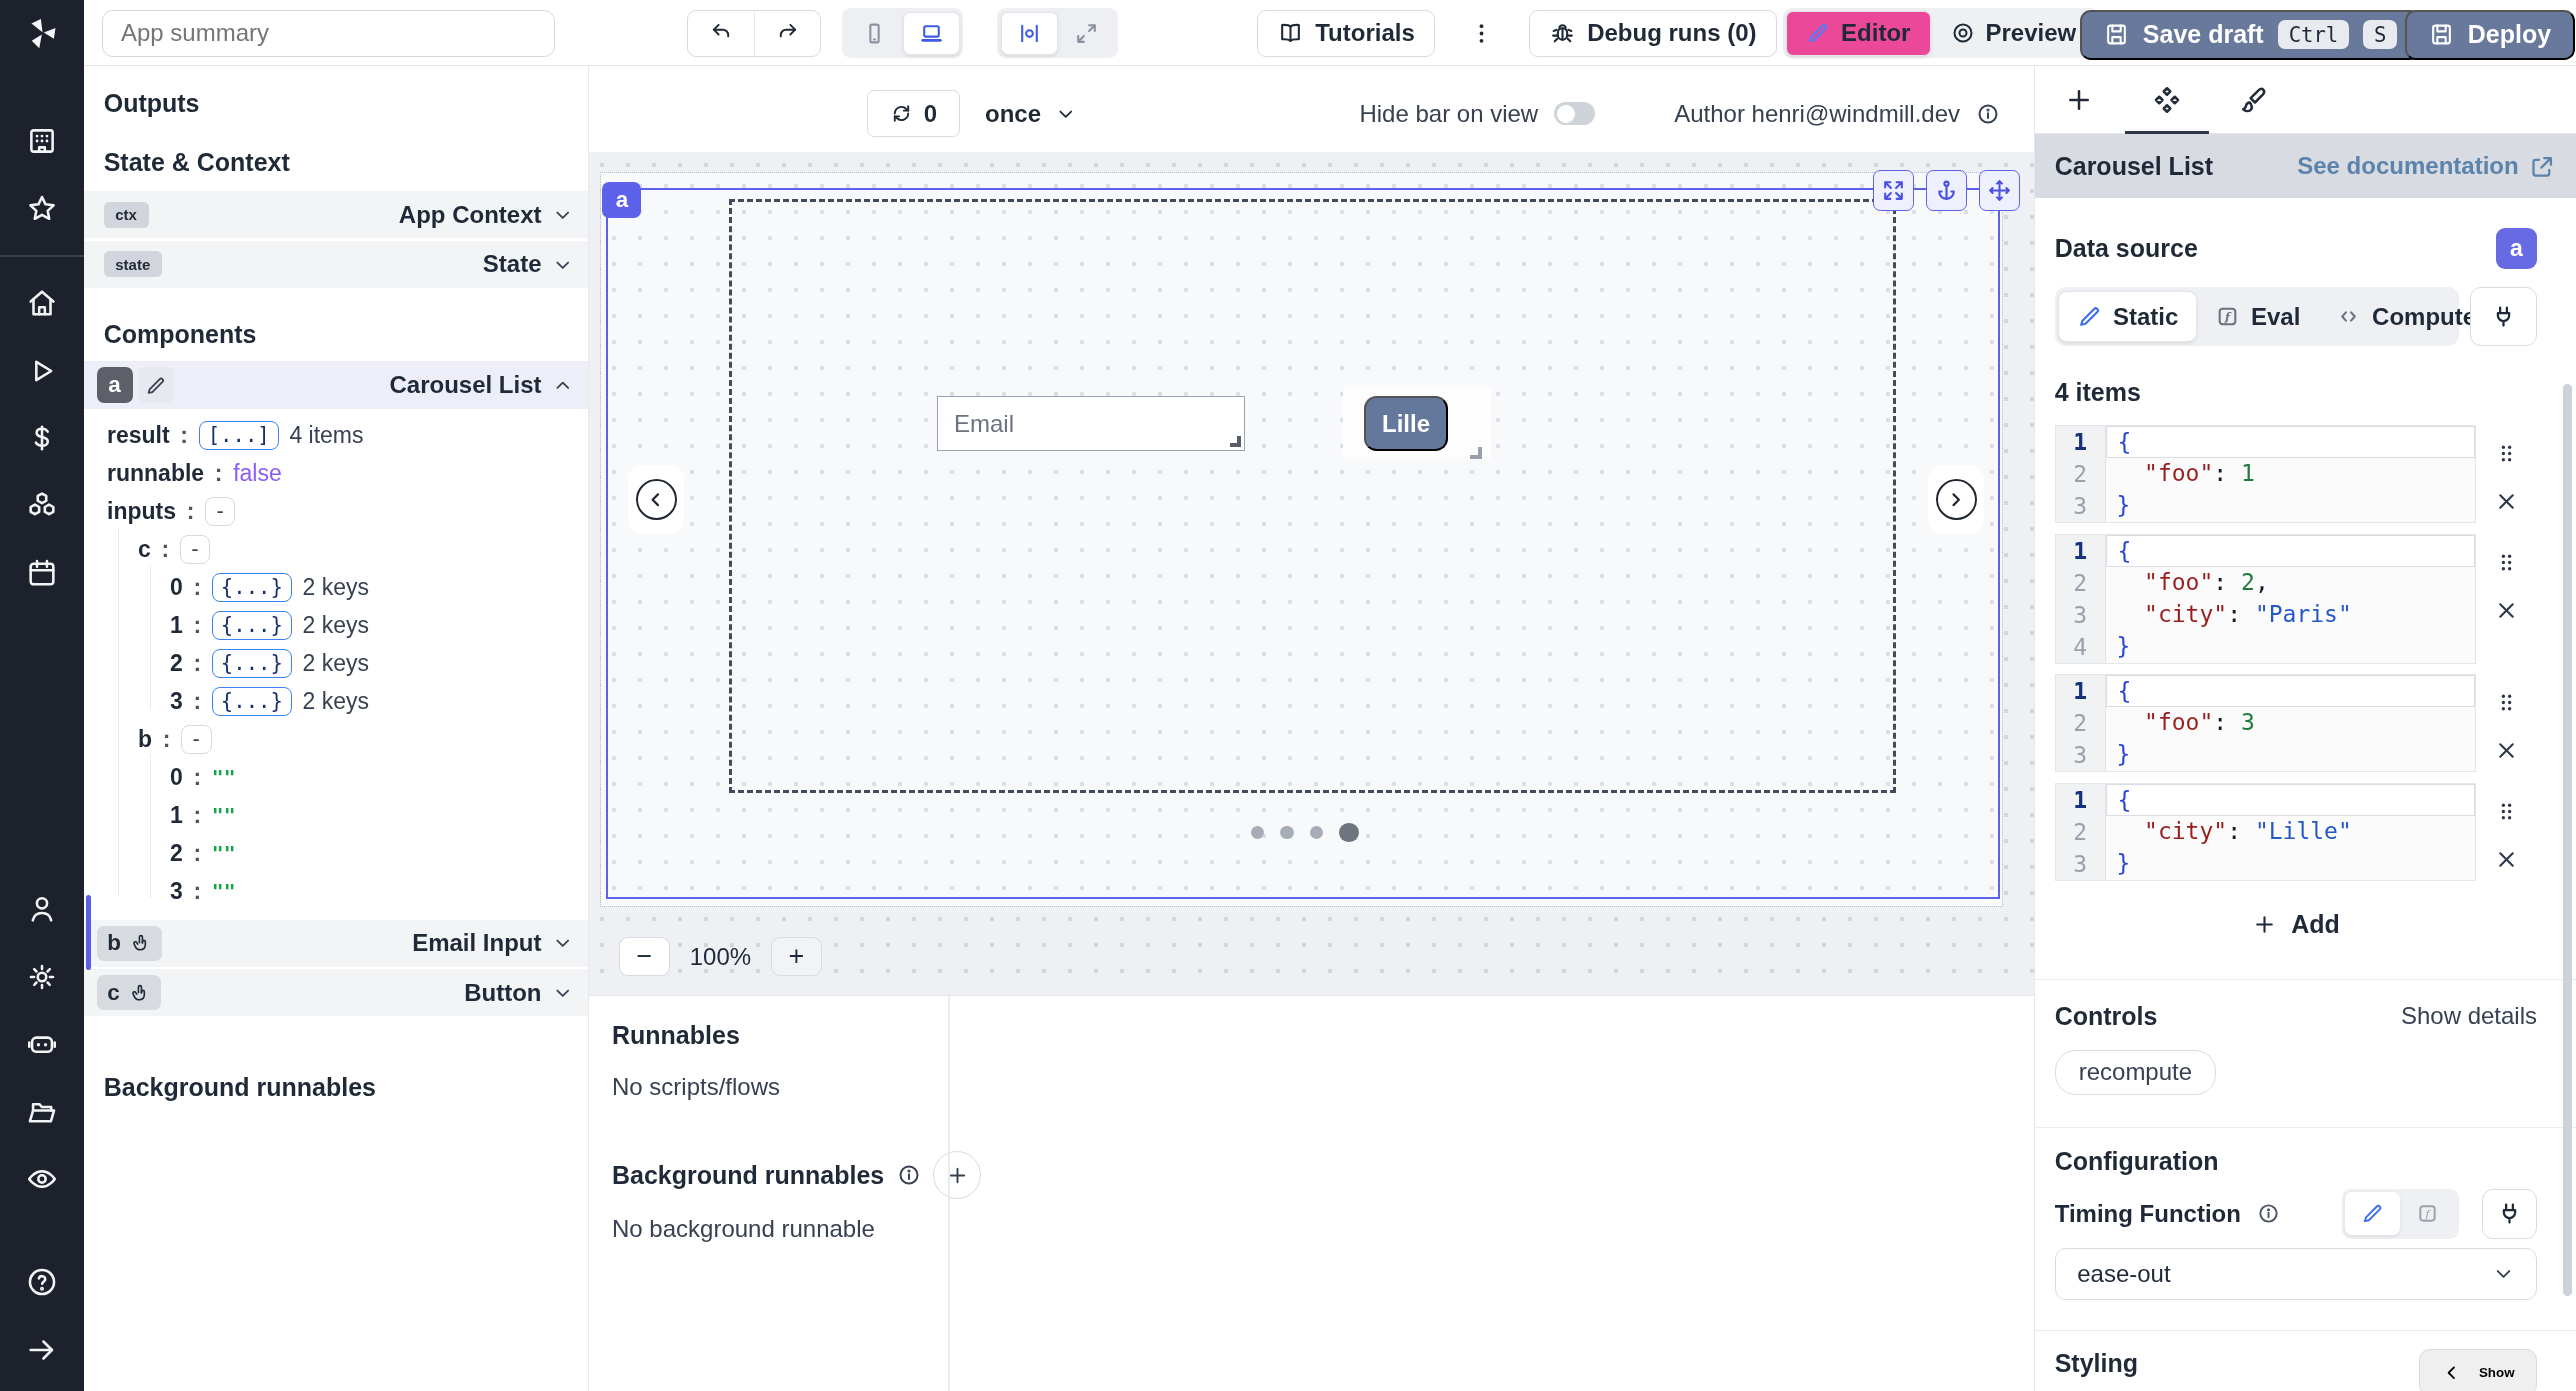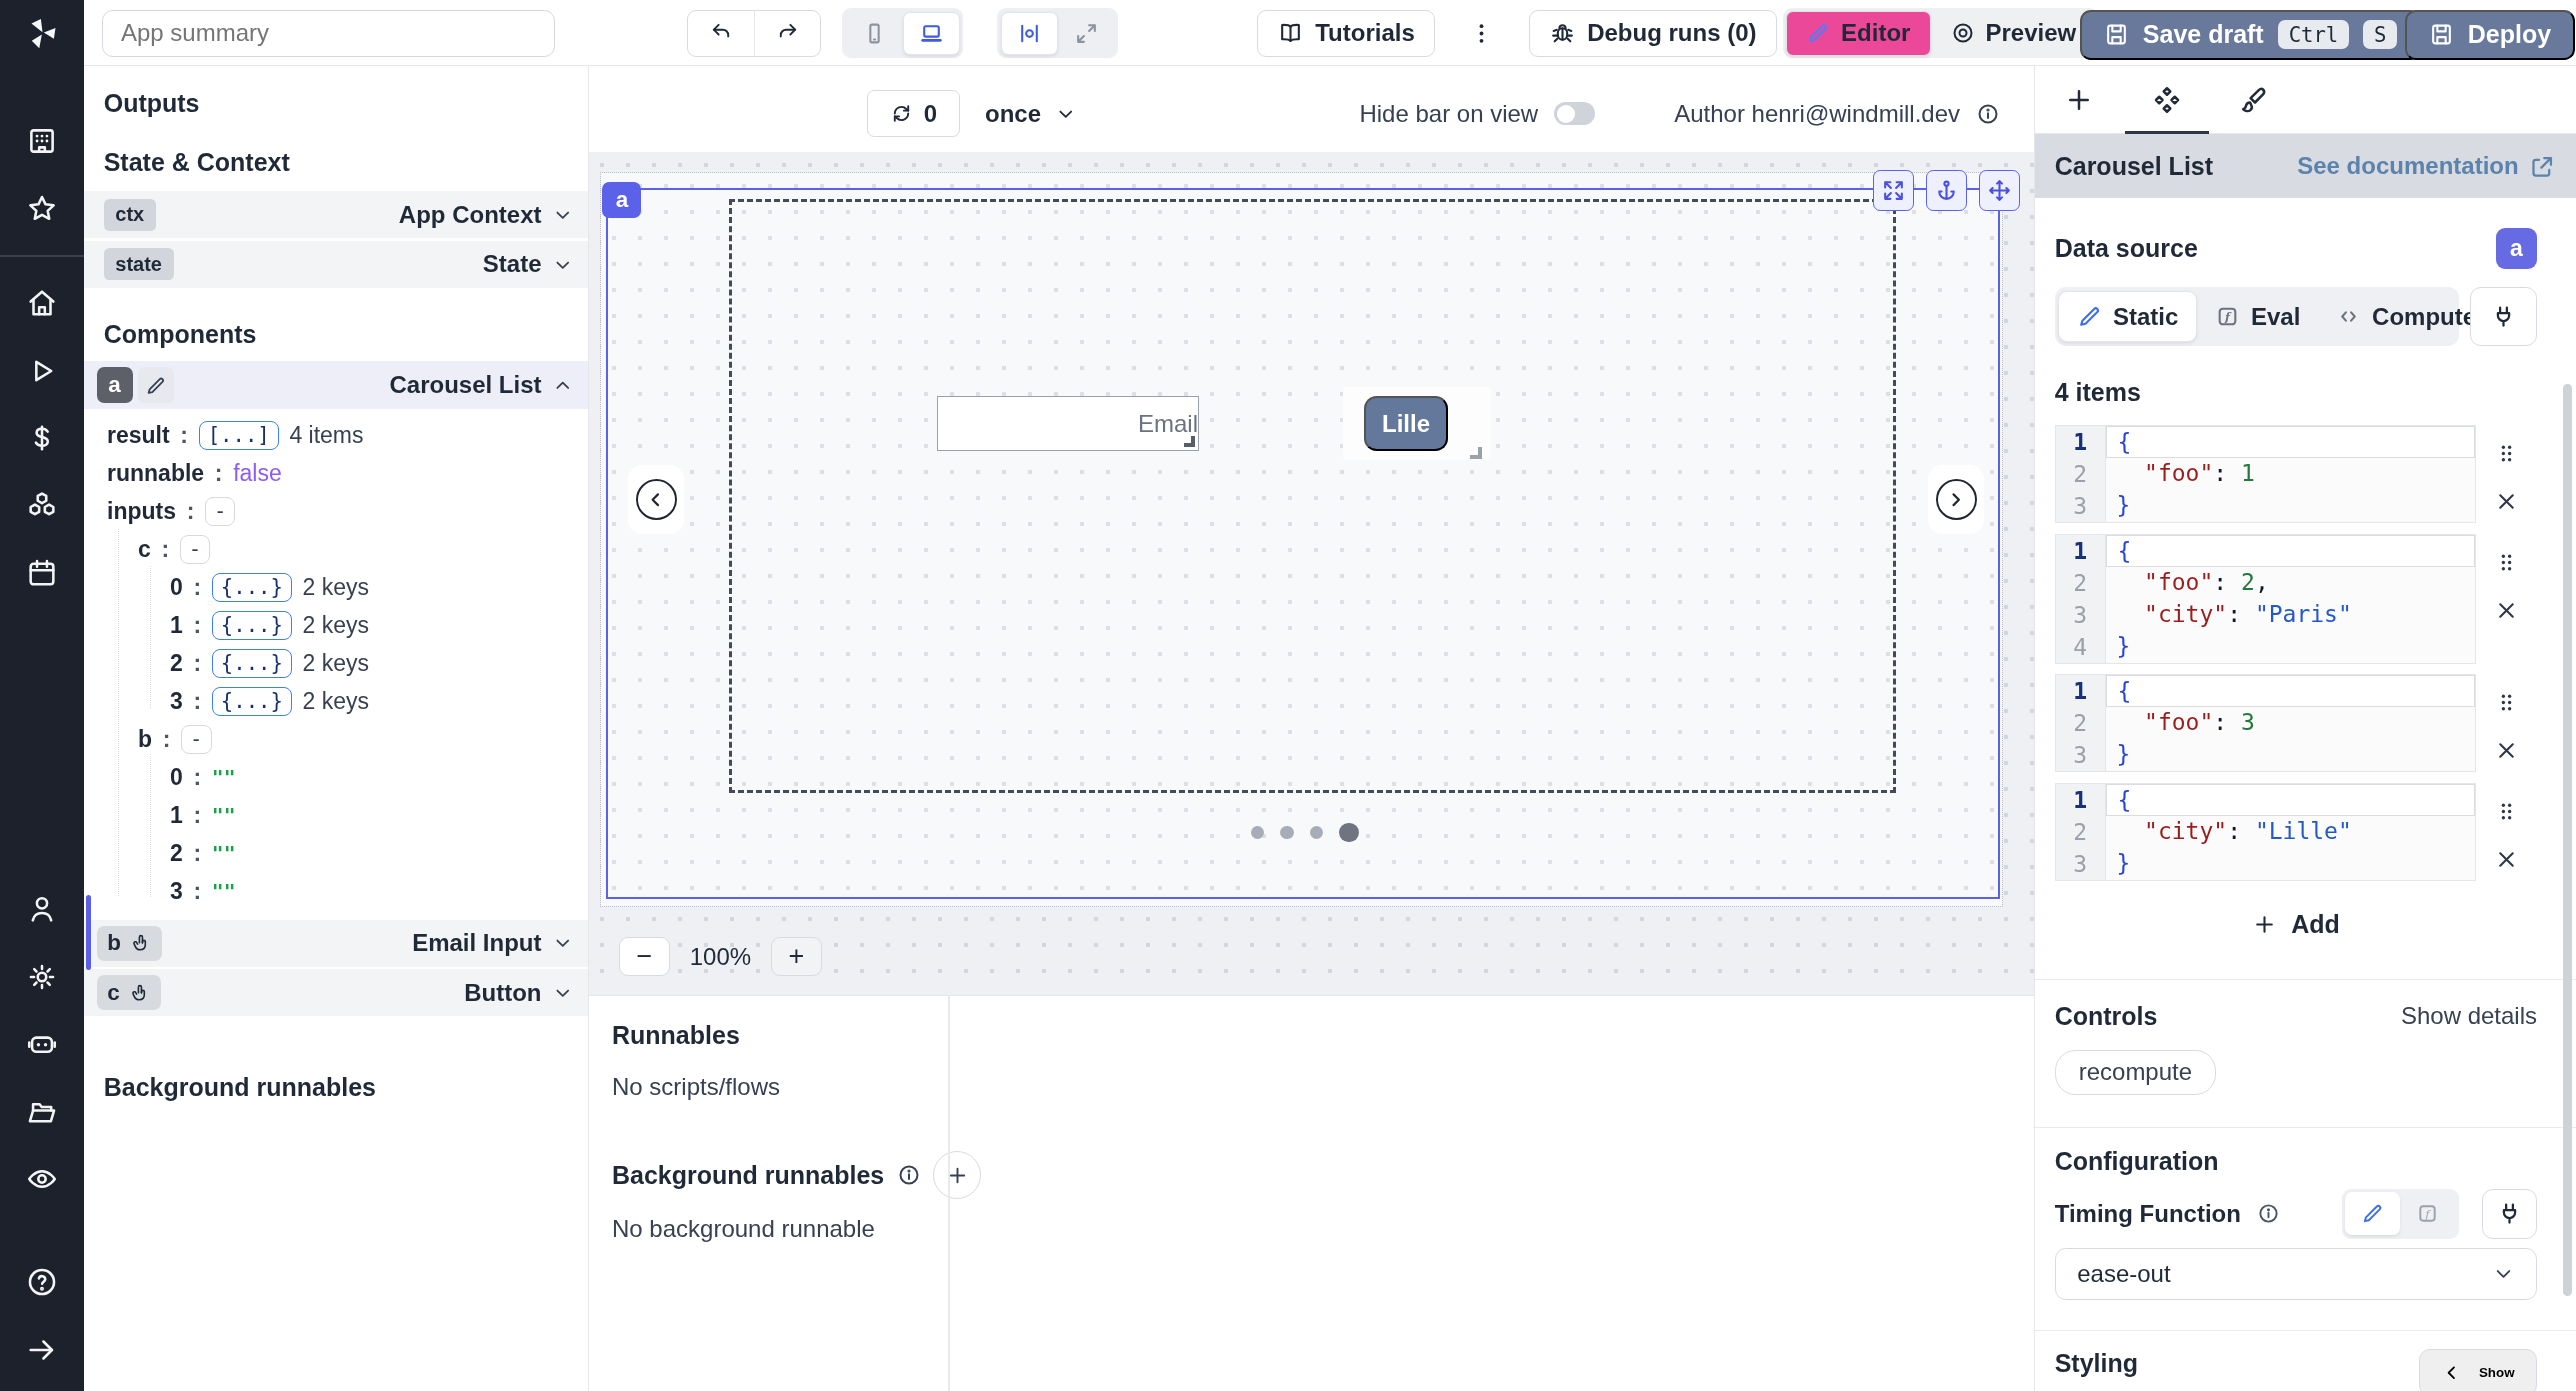--- a/index.html
+++ b/index.html
@@ -37,21 +37,21 @@
   .segtext .cell { height:45px; display:flex; align-items:center; gap:10.7px; padding:0 19.7px; border-radius:7.2px; font-weight:700; color:#1f2937; cursor:pointer; }
   .segtext .cell.active { background:#ec4899; border:0.9px solid #e2e4e9; box-shadow:0 1.8px 3.6px rgba(0,0,0,.08); }
   .segtext .cell svg { width:24px; height:24px; }
 
   
   .lpanel { position:absolute; left:84px; top:66px; width:505px; height:1326px; background:#fff; border-right:1.8px solid #e5e7eb; z-index:20; }
   .lpad { padding-left:19.7px; padding-right:14.3px; }
   .h1 { font-weight:700; font-size:25px; color:#1f2937; }
   .searchbox { margin:18px 19.7px 0; height:52px; }
   .grow { background:#f3f4f6; height:47px; display:flex; align-items:center; margin-bottom:2.7px; cursor:pointer; }
-  .grow .badge { background:#d2d5db; border-radius:5.4px; font-weight:700; font-size:20px; padding:4.5px 11.6px; margin-left:19.7px; color:#1f2937; }
+  .grow .badge { background:#d2d5db; border-radius:5.4px; font-weight:700; font-size:15px; padding:4.5px 11.6px; margin-left:19.7px; color:#1f2937; }
   .grow .lab { margin-left:auto; font-weight:700; font-size:24px; }
   .grow .chev { margin:0 14.3px 0 10.7px; color:#374151; }
   .grow .chev svg { width:21.5px; height:21.5px; }
   .comp-head { background:#edeef8; height:48px; display:flex; align-items:center; cursor:pointer; }
   .abadge { width:36px; height:36px; background:#5d6069; color:#fff; border-radius:7.2px; font-weight:700; font-size:22.4px; display:flex; align-items:center; justify-content:center; margin-left:12.5px; }
   .pencilbtn { width:36px; height:36px; background:#e7e9ee; border-radius:7.2px; display:flex; align-items:center; justify-content:center; margin-left:5.4px; color:#374151; cursor:pointer; }
   .pencilbtn svg { width:21.5px; height:21.5px; }
   .hbadge { background:#d7dade; border-radius:7.2px; display:flex; align-items:center; gap:9px; padding:4.5px 10.7px; margin-left:12.5px; font-weight:700; font-size:22.4px; color:#1f2937; }
   .hbadge svg { width:21.5px; height:21.5px; stroke-width:1.8; }
   .tree { position:relative; padding-top:7.2px; padding-bottom:9px; }
@@ -81,21 +81,21 @@
 
   .canvas-area { position:absolute; top:86px; left:0; width:1445px; height:843px; background:#eef0f3;
     background-image:radial-gradient(#d2d6dd 2.1px, transparent 2.3px); background-size:26px 26px; overflow:hidden; }
   .page { position:absolute; left:11.6px; top:20.6px; width:1401px; height:733px; background:#f8f9fb;
     background-image:radial-gradient(#dcdfe6 2.1px, transparent 2.3px); background-size:26px 26px; outline:1.8px dotted #b9bfc9; }
   .selrect { position:absolute; left:17px; top:36px; width:1394px; height:711px; border:2.7px solid #5c61ea; }
   .atag { position:absolute; left:13.4px; top:29.5px; width:39px; height:36px; background:#5c61ea; color:#fff; border-radius:7.2px 7.2px 7.2px 7.2px; display:flex; align-items:center; justify-content:center; font-weight:700; font-size:22.4px; z-index:6; }
   .cornerbtn { position:absolute; top:18px; width:41px; height:41px; background:#eef0fe; border:1.8px solid #5c61ea; border-radius:7.2px; color:#4a50e0; display:flex; align-items:center; justify-content:center; z-index:6; cursor:pointer; }
   .cornerbtn svg { width:25px; height:25px; }
   .dashedbox { position:absolute; left:140px; top:47px; width:1167px; height:594px; border:3.6px dashed #434b5a; }
-  .email-input { position:absolute; left:348px; top:244px; width:262px; height:55px; background:#fff; border:1.8px solid #98a1ad; color:#6b7280; font-size:24px; display:flex; align-items:center; padding-left:16px; cursor:text;justify-content:flex-end; }
+  .email-input { position:absolute; left:348px; top:244px; width:308px; height:55px; background:#fff; border:1.8px solid #98a1ad; color:#6b7280; font-size:24px; display:flex; align-items:center; padding-left:16px; cursor:text; }
   .email-input .rh { position:absolute; right:2.7px; bottom:2.7px; width:11.6px; height:11.6px; border-right:4.5px solid #565e6b; border-bottom:4.5px solid #565e6b; }
   .lille-halo { position:absolute; left:754px; top:235px; width:148px; height:73px; background:#fdfdfe; border-radius:3.6px; }
   .lille-btn { position:absolute; left:775px; top:244px; width:84px; height:55px; background:#64789c; border-radius:12.5px; color:#fff; font-weight:700; font-size:24px; display:flex; align-items:center; justify-content:center; cursor:pointer; }
   .lille-rh { position:absolute; left:881px; top:295px; width:11.6px; height:11.6px; border-right:4.5px solid #9aa1ab; border-bottom:4.5px solid #9aa1ab; }
   .navcard { position:absolute; top:313px; width:56px; height:69px; background:#fff; border-radius:14.3px; display:flex; align-items:center; justify-content:center; cursor:pointer; }
   .navcard .circ { width:41px; height:41px; border:2.7px solid #1f2630; border-radius:50%; display:flex; align-items:center; justify-content:center; color:#1f2630; }
   .navcard svg { width:21.5px; height:21.5px; stroke-width:2.4; }
   .dots { position:absolute; left:662px; top:669px; width:116px; height:23px; display:flex; align-items:center; gap:16px; }
   .dots .d { width:13.4px; height:13.4px; border-radius:50%; background:#a7adb6; cursor:pointer; }
   .dots .d.active { width:19.7px; height:19.7px; background:#6e7580; }

